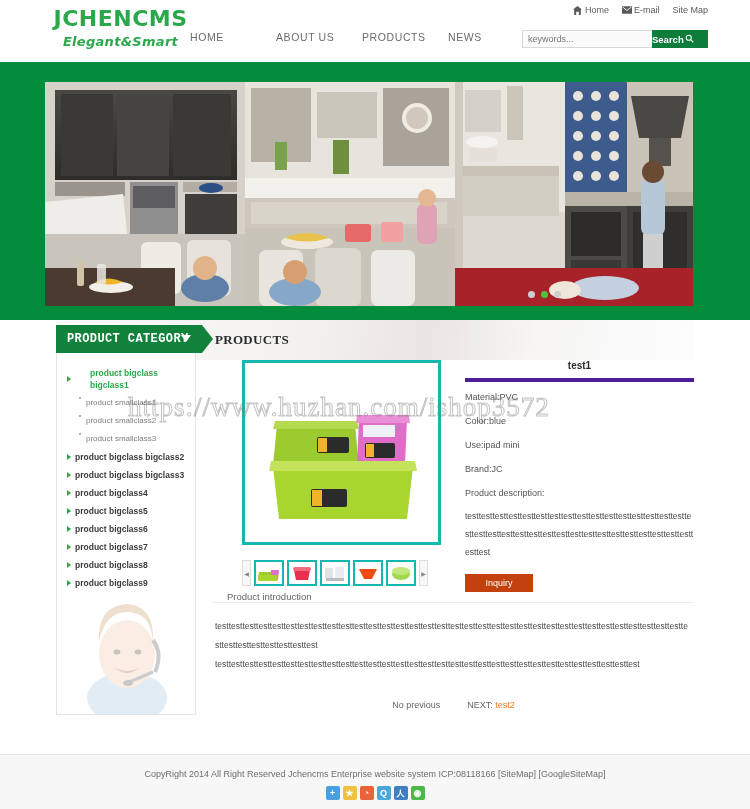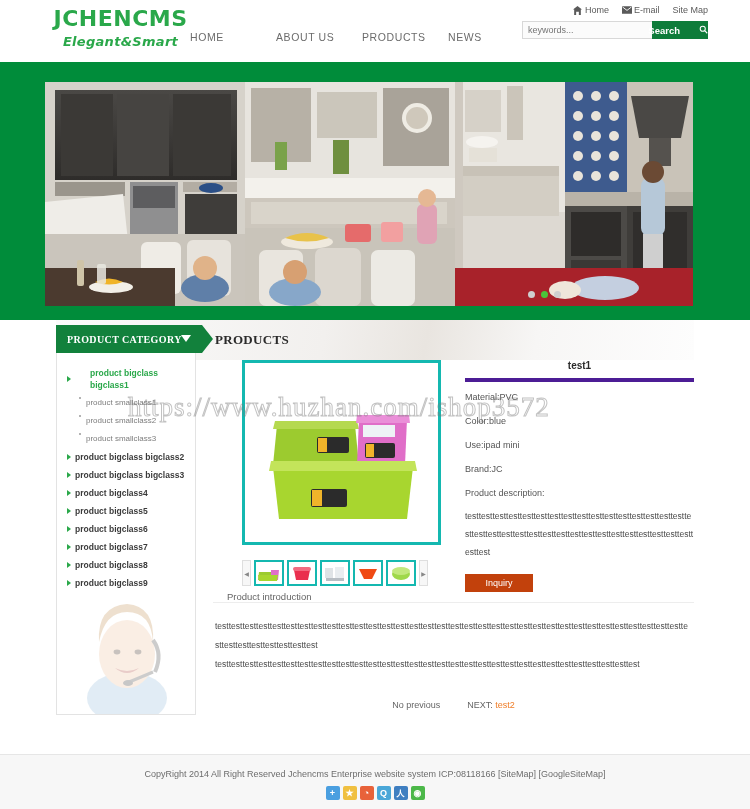--- a/index.html
+++ b/index.html
@@ -33,30 +33,30 @@
   .ico-home svg, .ico-mail svg { display: block; }
 
   .mainnav {
     position: absolute; left: 190px; top: 31px;
     display: flex; gap: 0px; align-items: center;
   }
   .mainnav a {
     font-size: 10.5px; color: #6b6b6b; text-decoration: none;
     letter-spacing: 0.6px; display: inline-block; width: 86px; text-align: left;
   }
-  .searchbox { position: absolute; right: 42px; top: 21px; display: flex; height: 14px; }
+  .searchbox { position: absolute; right: 42px; top: 30px; display: flex; height: 14px; }
   .search-input {
     width: 130px; height: 18px; border: 1px solid #d8d8d8; border-right: none;
     background: #fbfbfb; font-size: 9px; color: #b0b0b0; padding: 0 5px;
     font-family: "Liberation Sans", sans-serif; outline: none;
   }
   .search-btn {
     width: 56px; height: 18px; background: #0e7c3a; color: #fff; border: none;
     font-size: 9.5px; font-weight: bold; cursor: pointer; display: flex;
-    align-items: center; justify-content: flex-end; gap: 19px;
+    align-items: center; justify-content: flex-start; gap: 1px;
     font-family: "Liberation Sans", sans-serif;
   }
 
   
   .banner-band { position: relative; width: 750px; height: 258px; background: #008c3a; }
   .banner-inner {
     position: absolute; left: 45px; top: 20px; width: 648px; height: 224px;
     overflow: hidden; background: #333;
   }
   .banner-img { position: absolute; inset: 0; }
@@ -72,22 +72,22 @@
   }
 
   
   .sidebar { position: absolute; left: 56px; top: 5px; width: 140px; }
   .cat-head {
     position: relative; width: 157px; height: 28px; background: #12813c;
     display: flex; align-items: center; padding-left: 11px;
     clip-path: polygon(0 0, 146px 0, 157px 14px, 146px 28px, 0 28px);
   }
   .cat-head-title {
-    font-family: Liberation Serif, serif;
-    color: #fff; font-size: 10px; font-weight: bold; letter-spacing: 0.4px;
+    font-family: Liberation Mono, monospace;
+    color: #fff; font-size: 12px; font-weight: bold; letter-spacing: 0.4px;
   }
   .cat-head-arrow {
     position: absolute; right: 22px; top: 10px;
     width: 0; height: 0; border-left: 5px solid transparent;
     border-right: 5px solid transparent; border-top: 7px solid #fff;
   }
   .cat-shadow {
     position: absolute; left: 0; top: 28px; width: 0; height: 0;
     border-left: 7px solid transparent; border-top: 7px solid #0b5e2b;
   }

